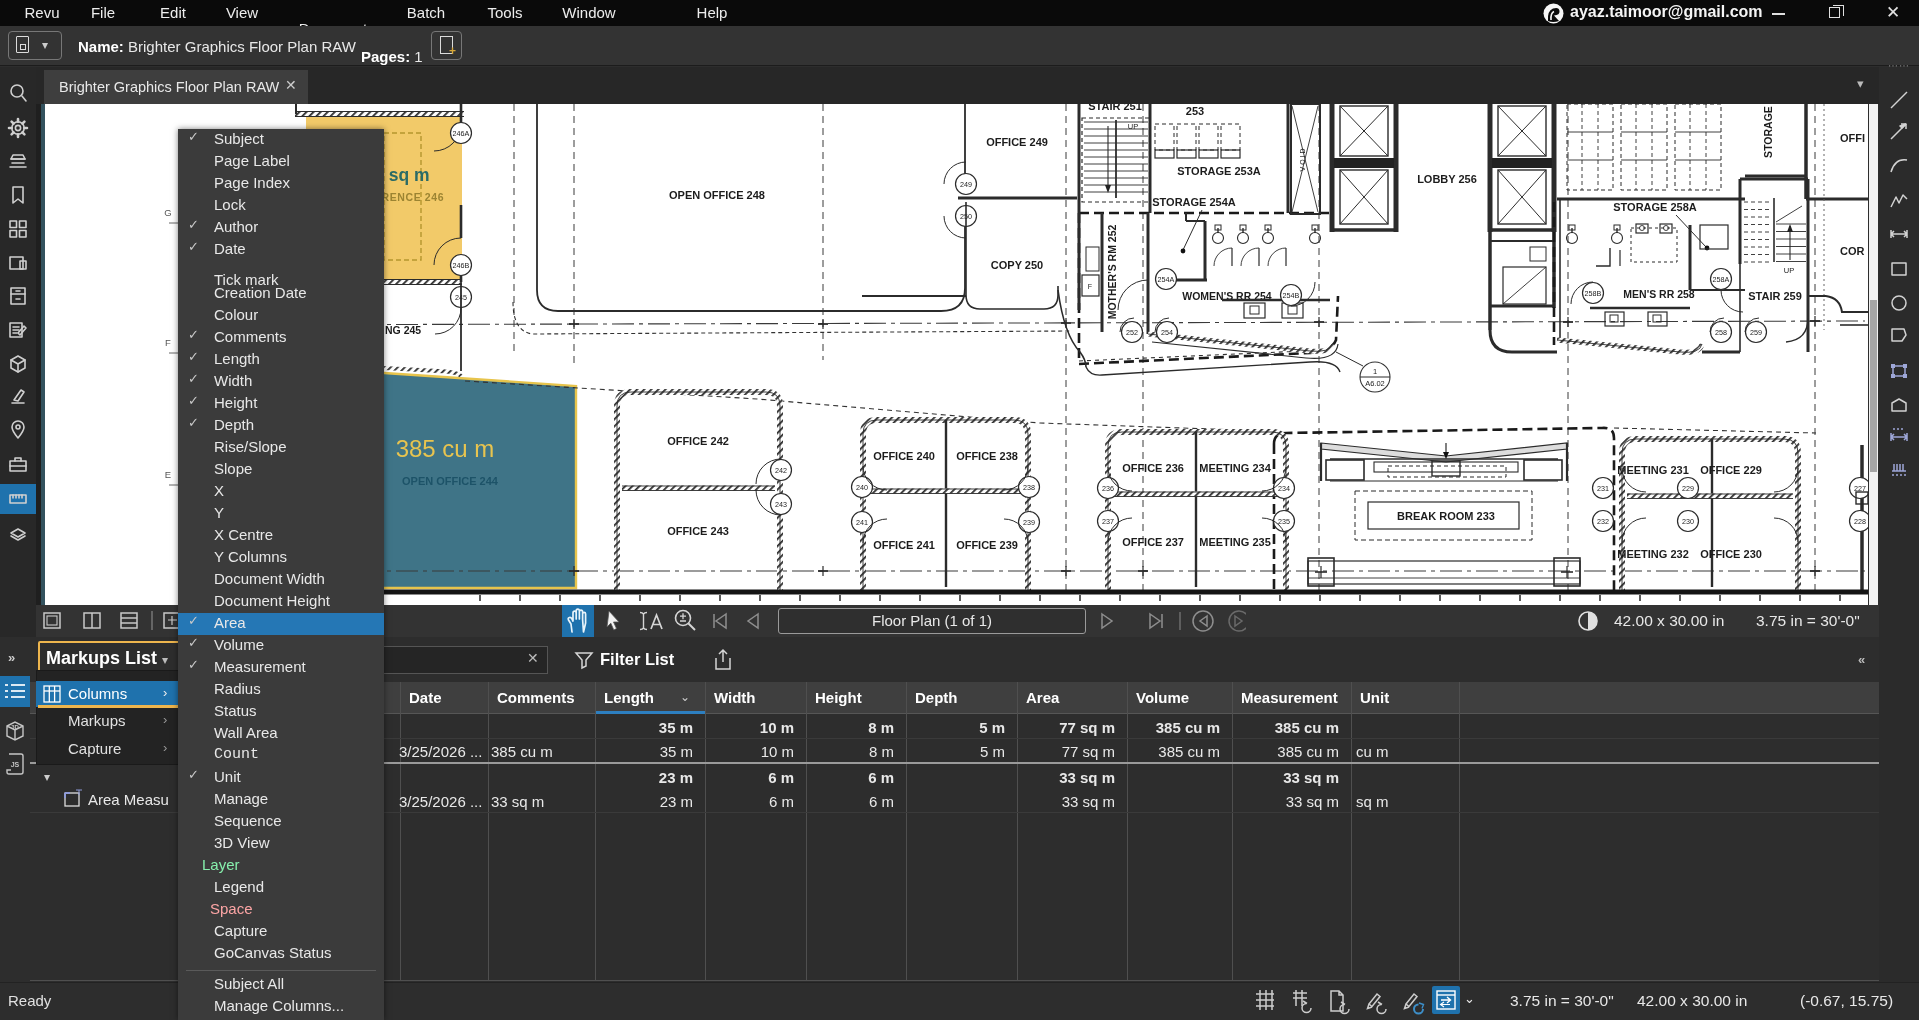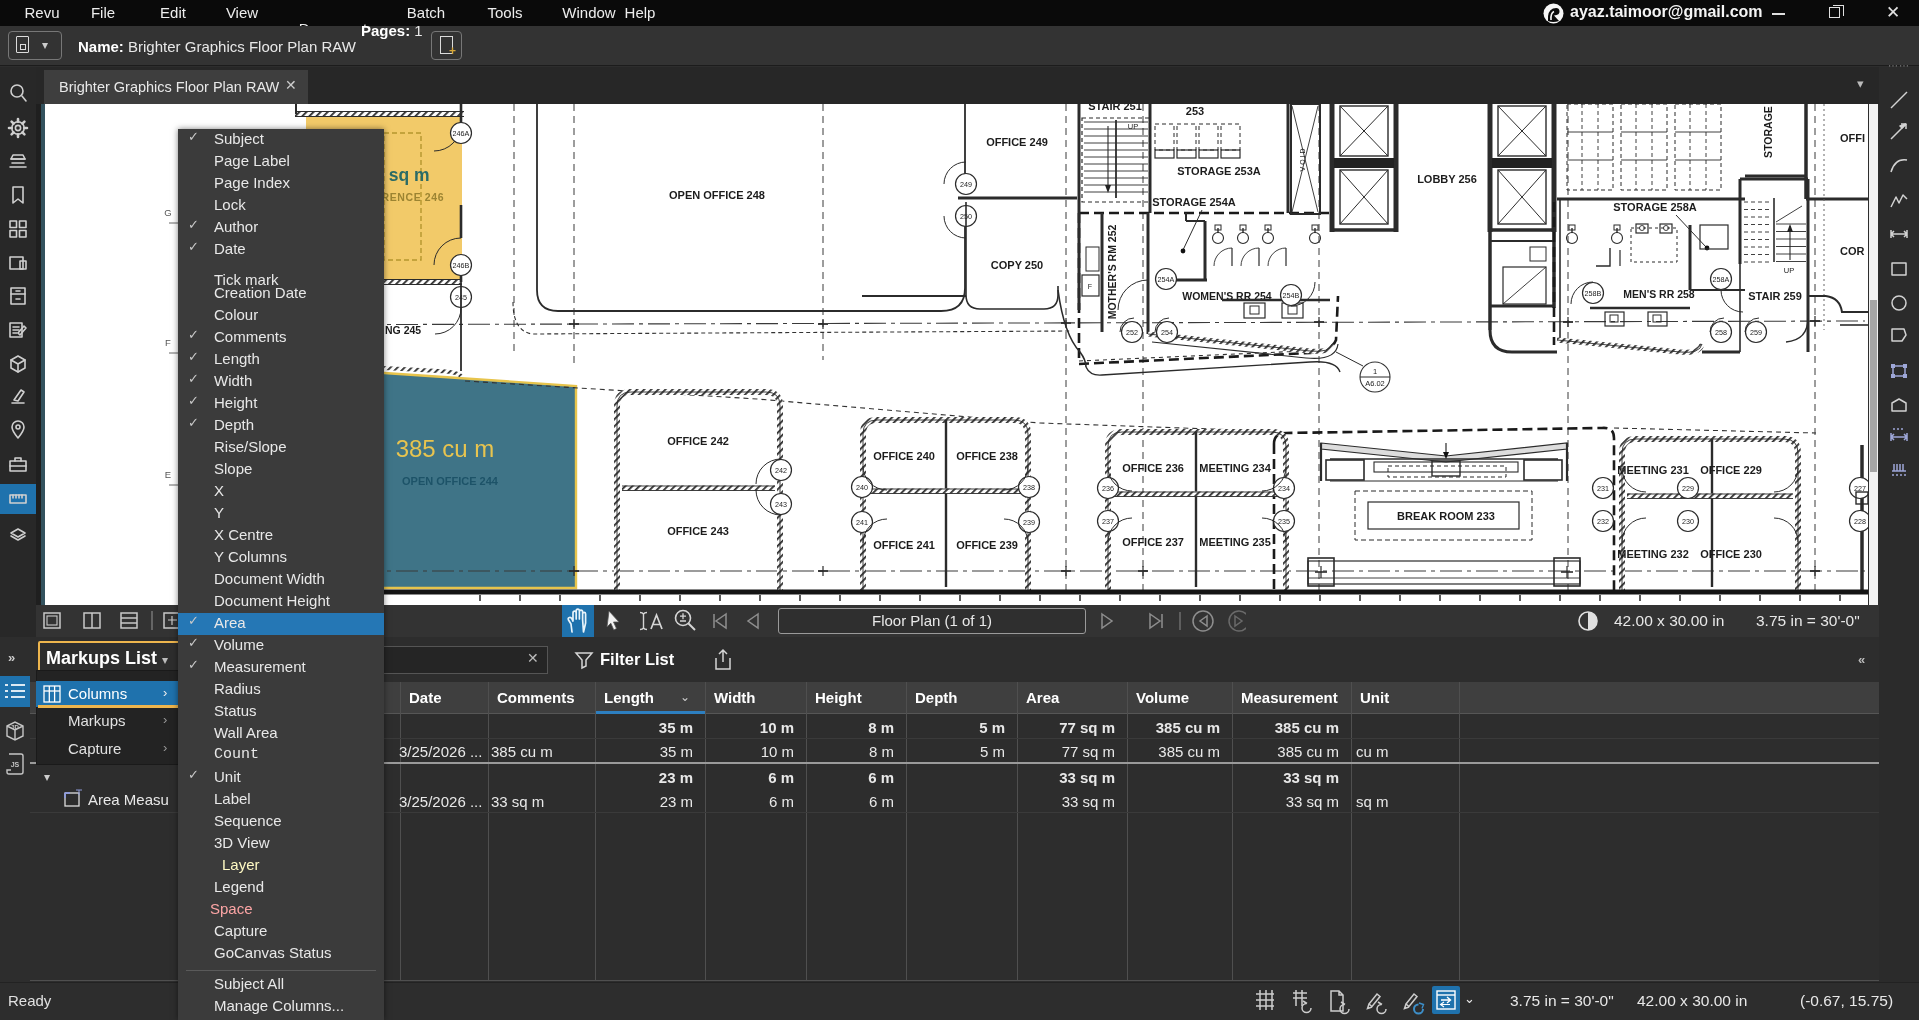--- a/index.html
+++ b/index.html
@@ -10,38 +10,38 @@
 
 <div class="abs" style="left:0;top:0;width:1919px;height:26px;background:#0a0a0a"></div>
 <div class="txt" style="left:42px;top:4px;font-size:15px;color:#ededed;transform:translateX(-50%)">Revu</div>
 <div class="txt" style="left:103px;top:4px;font-size:15px;color:#ededed;transform:translateX(-50%)">File</div>
 <div class="txt" style="left:173px;top:4px;font-size:15px;color:#ededed;transform:translateX(-50%)">Edit</div>
 <div class="txt" style="left:242px;top:4px;font-size:15px;color:#ededed;transform:translateX(-50%)">View</div>
 <div class="txt" style="left:333px;top:20px;font-size:15px;color:#ededed;transform:translateX(-50%)">Document</div>
 <div class="txt" style="left:426px;top:4px;font-size:15px;color:#ededed;transform:translateX(-50%)">Batch</div>
 <div class="txt" style="left:505px;top:4px;font-size:15px;color:#ededed;transform:translateX(-50%)">Tools</div>
 <div class="txt" style="left:589px;top:4px;font-size:15px;color:#ededed;transform:translateX(-50%)">Window</div>
-<div class="txt" style="left:640px;top:4px;font-size:15px;color:#ededed;transform:translateX(-50%)">Help</div>
+<div class="txt" style="left:712px;top:4px;font-size:15px;color:#ededed;transform:translateX(-50%)">Help</div>
 <svg class="abs" style="left:1543px;top:3px" width="21" height="21" viewBox="0 0 21 21">
     <circle cx="10.5" cy="10.5" r="10" fill="#f5f5f5"></circle>
     <path d="M5,18 Q4,8 10,5.5 Q16,3.5 16.5,8 Q17,12 11,12.5 L16,18 Q10,20 5,18 Z" fill="#0a0a0a"></path>
     <path d="M8,17 Q7.5,10 11,8.5" stroke="#f5f5f5" stroke-width="1.6" fill="none"></path>
   </svg>
 <div class="txt" style="left:1570px;top:3px;font-size:16px;font-weight:bold;color:#f5f5f5">ayaz.taimoor@gmail.com</div>
 <div class="abs" style="left:1772px;top:13px;width:13px;height:2px;background:#e0e0e0"></div>
 <div class="abs" style="left:1829px;top:7px;width:11px;height:11px;border:1.5px solid #e0e0e0"></div>
 <div class="abs" style="left:1833px;top:5px;width:11px;height:11px;border-top:1.5px solid #e0e0e0;border-right:1.5px solid #e0e0e0"></div>
 <div class="txt" style="left:1886px;top:2px;font-size:17px;color:#e0e0e0">✕</div>
 <div class="abs" style="left:0;top:26px;width:1919px;height:40px;background:#333333;border-bottom:1px solid #1c1c1c"></div>
 <div class="abs" style="left:8px;top:31px;width:54px;height:29px;border:1px solid #777;border-radius:4px"></div>
 <div class="abs" style="left:16px;top:36px;width:13px;height:17px;border:1.5px solid #dcdcdc;border-radius:1px"></div>
 <div class="abs" style="left:20px;top:44px;width:6px;height:6px;border:1.2px solid #dcdcdc"></div>
 <div class="txt" style="left:42px;top:38px;font-size:12px;color:#ccc">▾</div>
 <div class="txt" style="left:78px;top:38px;font-size:15px;font-weight:bold;color:#fff">Name: <span style="font-weight:normal;color:#e8e8e8">Brighter Graphics Floor Plan RAW</span></div>
-<div class="txt" style="left:361px;top:22px;font-size:15px;font-weight:bold;color:#fff">Pages: <span style="font-weight:normal;color:#e8e8e8">1</span></div>
+<div class="txt" style="left:361px;top:48px;font-size:15px;font-weight:bold;color:#fff">Pages: <span style="font-weight:normal;color:#e8e8e8">1</span></div>
 <div class="abs" style="left:431px;top:31px;width:31px;height:29px;border:1px solid #777;border-radius:4px"></div>
 <div class="abs" style="left:440px;top:36px;width:13px;height:18px;border:1.5px solid #dcdcdc"></div>
 <div class="txt" style="left:449px;top:44px;font-size:12px;font-weight:bold;color:#d8a838">+</div>
 <div class="abs" style="left:0;top:67px;width:1919px;height:37px;background:#272727"></div>
 <div class="abs" style="left:44px;top:70px;width:264px;height:34px;background:#3e3e3e"></div>
 <div class="txt" style="left:59px;top:79px;font-size:14.5px;color:#e8e8e8">Brighter Graphics Floor Plan RAW</div>
 <div class="txt" style="left:285px;top:77px;font-size:14px;color:#ccc">✕</div>
 <div class="txt" style="left:1857px;top:76px;font-size:13px;color:#bbb">▾</div>
 <div class="abs" style="left:0;top:67px;width:36px;height:570px;background:#282828"></div>
 <div class="abs" style="left:36px;top:104px;width:8px;height:533px;background:#1f1f1f"></div>
@@ -964,30 +964,30 @@
       <span style="position:absolute;left:36px;top:1px;font-size:15px;color:#e8e8e8;white-space:nowrap">Wall Area</span>
     </div>
 <div style="position:relative;height:22px;font-family:Liberation Mono, monospace;">
       <span style="position:absolute;left:36px;top:1px;font-size:15px;color:#e8e8e8;white-space:nowrap">Count</span>
     </div>
 <div style="position:relative;height:22px;">
       <span style="position:absolute;left:10px;top:0;color:#c9c9c9;font-size:13px">✓</span>
       <span style="position:absolute;left:36px;top:1px;font-size:15px;color:#e8e8e8;white-space:nowrap">Unit</span>
     </div>
 <div style="position:relative;height:22px;">
-      <span style="position:absolute;left:36px;top:1px;font-size:15px;color:#e8e8e8;white-space:nowrap">Label</span>
+      <span style="position:absolute;left:36px;top:1px;font-size:15px;color:#e8e8e8;white-space:nowrap">Manage</span>
     </div>
 <div style="position:relative;height:22px;">
       <span style="position:absolute;left:36px;top:1px;font-size:15px;color:#e8e8e8;white-space:nowrap">Sequence</span>
     </div>
 <div style="position:relative;height:22px;">
       <span style="position:absolute;left:36px;top:1px;font-size:15px;color:#e8e8e8;white-space:nowrap">3D View</span>
     </div>
 <div style="position:relative;height:22px;">
-      <span style="position:absolute;left:44px;top:1px;font-size:15px;color:#fef9c3;white-space:nowrap">Layer</span>
+      <span style="position:absolute;left:24px;top:1px;font-size:15px;color:#86efac;white-space:nowrap">Layer</span>
     </div>
 <div style="position:relative;height:22px;">
       <span style="position:absolute;left:36px;top:1px;font-size:15px;color:#e8e8e8;white-space:nowrap">Legend</span>
     </div>
 <div style="position:relative;height:22px;">
       <span style="position:absolute;left:32px;top:1px;font-size:15px;color:#fca5a5;white-space:nowrap">Space</span>
     </div>
 <div style="position:relative;height:22px;">
       <span style="position:absolute;left:36px;top:1px;font-size:15px;color:#e8e8e8;white-space:nowrap">Capture</span>
     </div>

